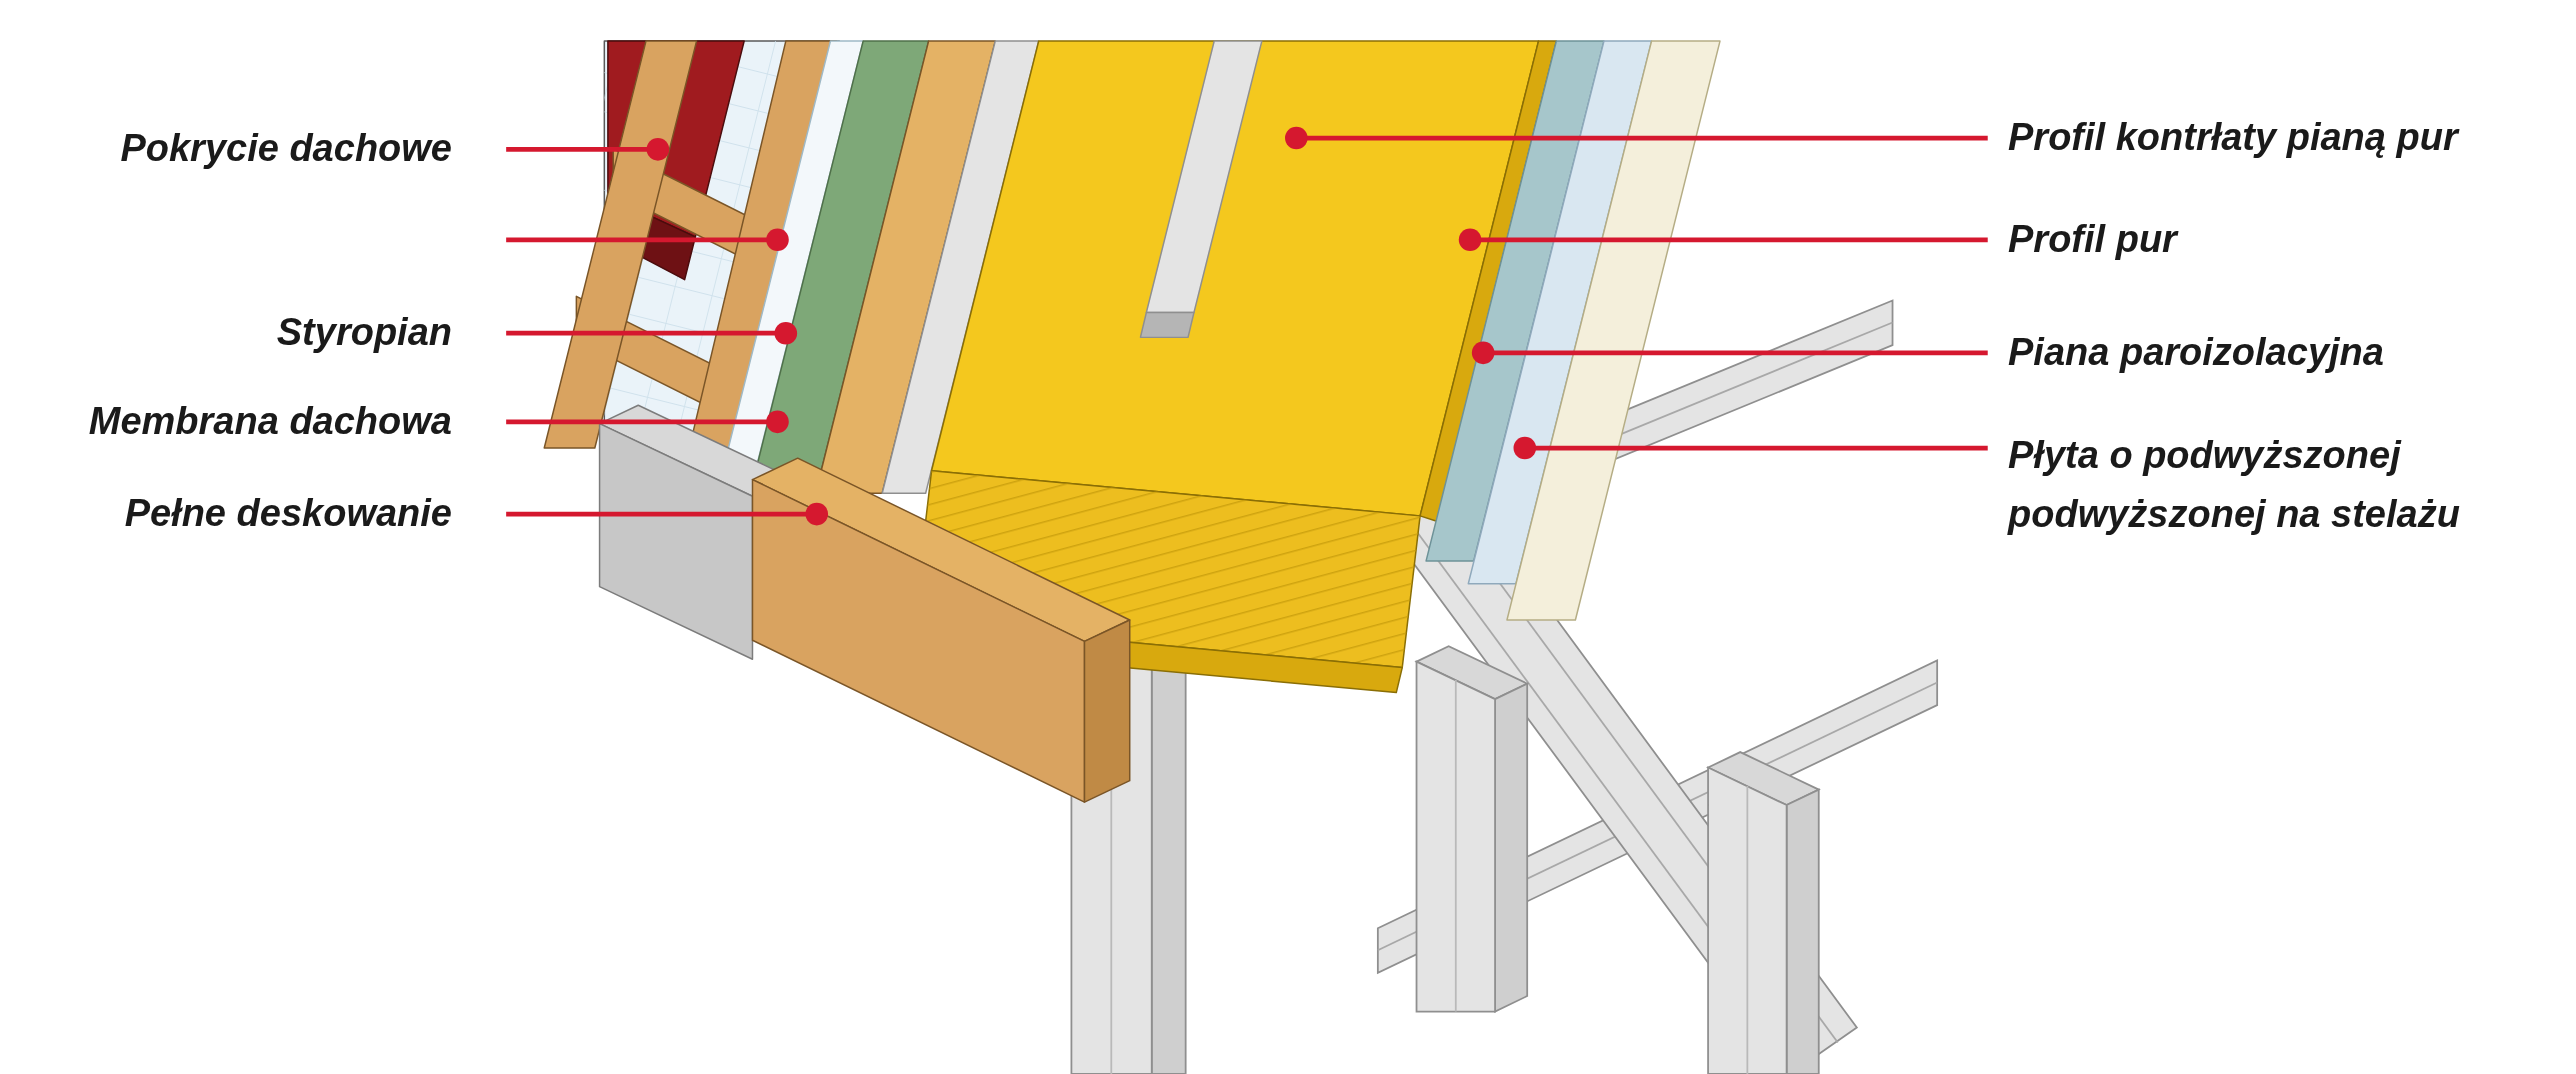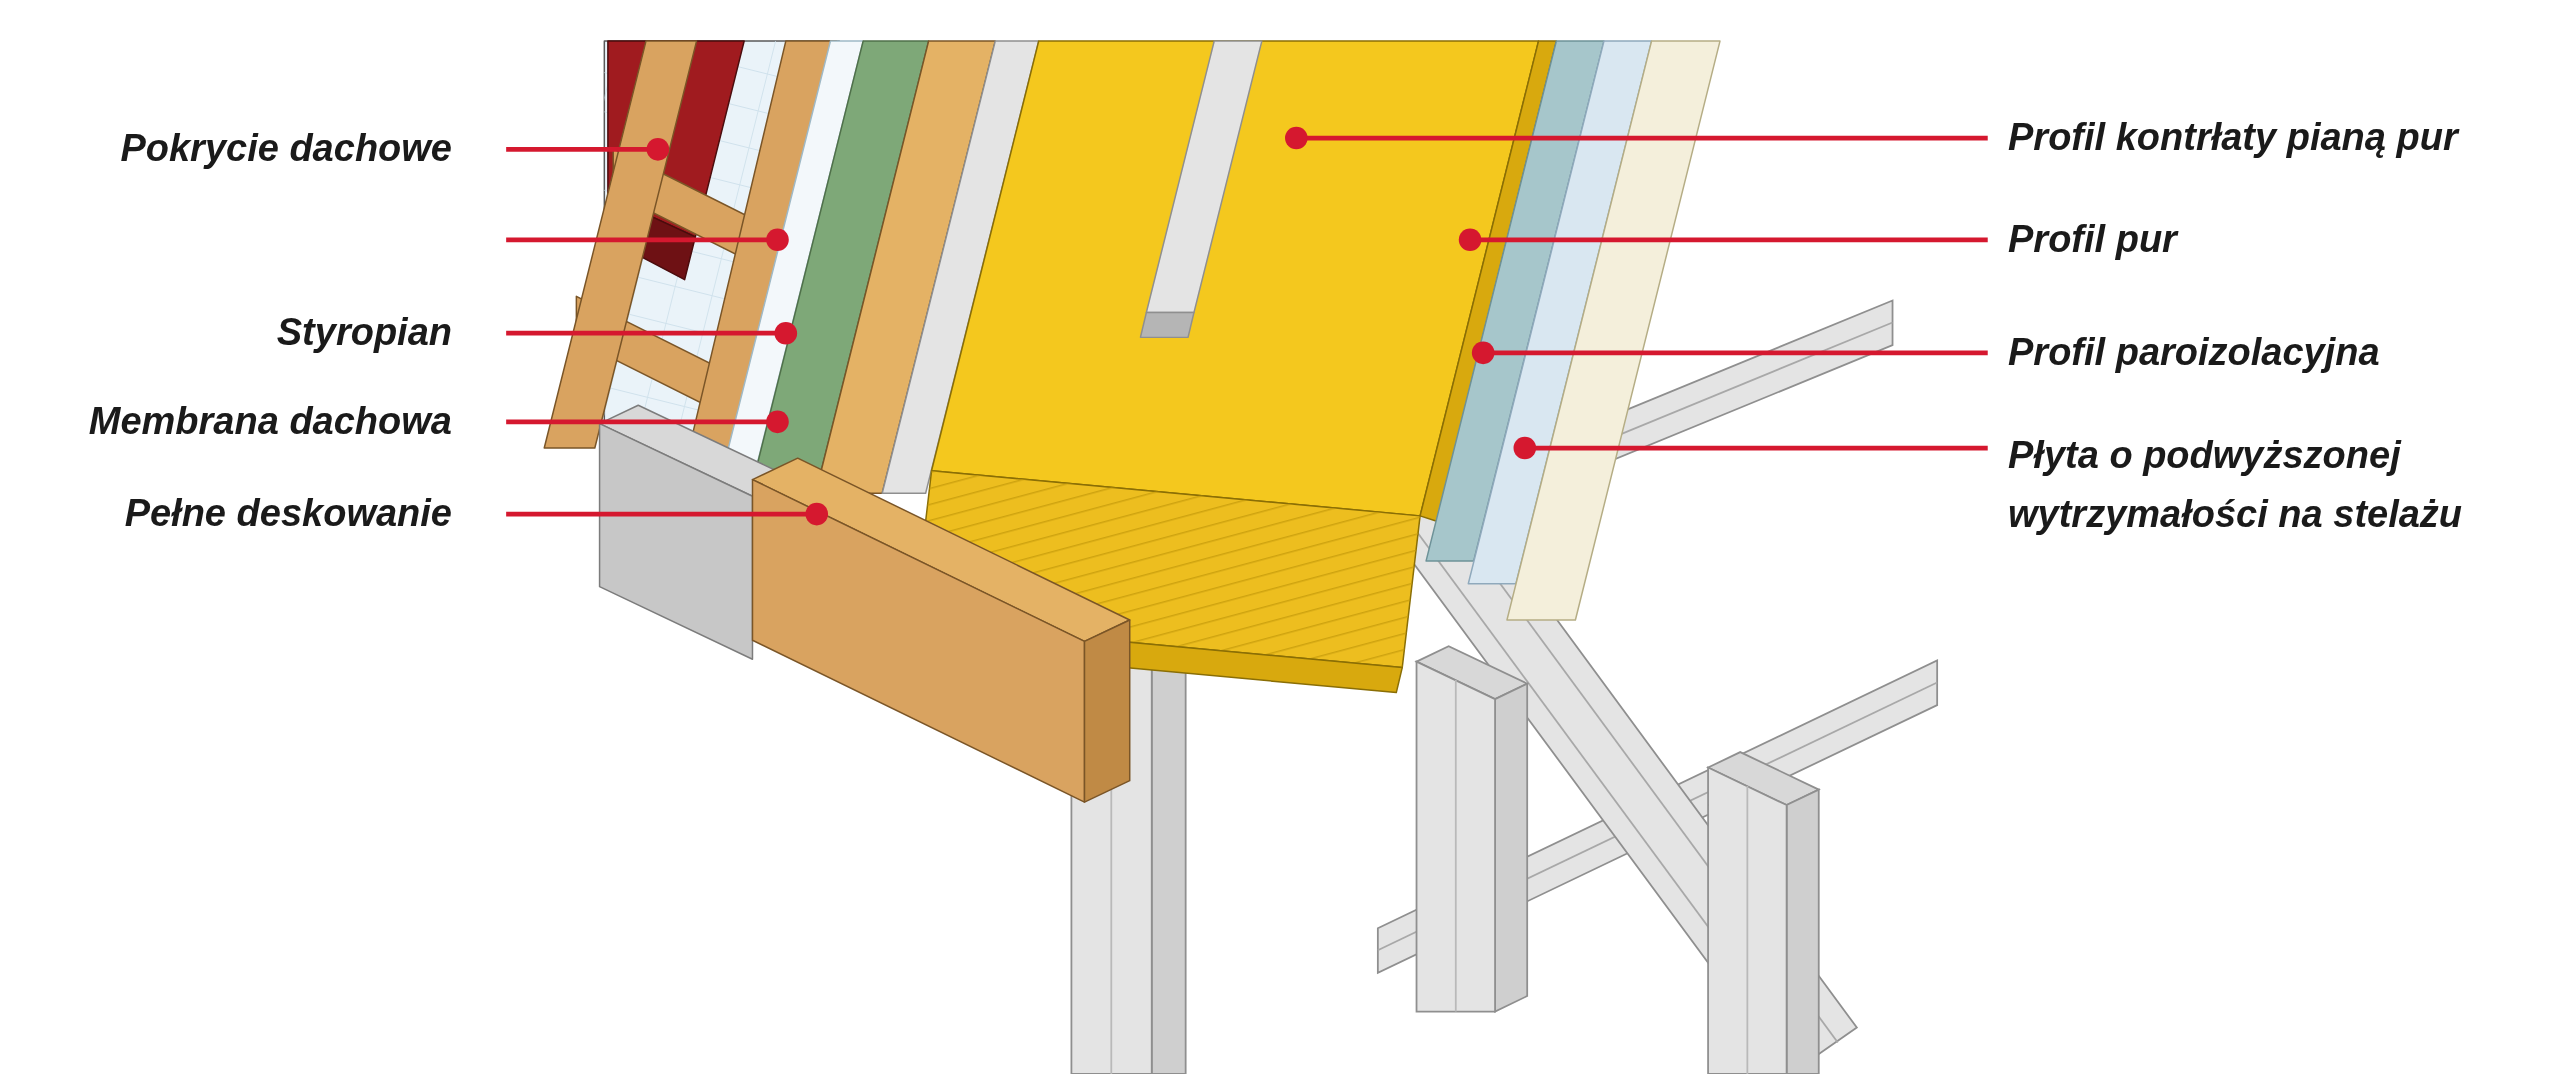--- a/index.html
+++ b/index.html
@@ -159,20 +159,20 @@
     </g>
   </svg>
 
   <div class="label left" style="left:452px;top:149px">Pokrycie dachowe</div>
   <div class="label left" style="left:452px;top:333px">Styropian</div>
   <div class="label left" style="left:452px;top:422px">Membrana dachowa</div>
   <div class="label left" style="left:452px;top:514px">Pełne deskowanie</div>
 
   <div class="label right" style="left:2008px;top:138px">Profil kontrłaty pianą pur</div>
   <div class="label right" style="left:2008px;top:240px">Profil pur</div>
-  <div class="label right" style="left:2008px;top:353px">Profil paroizolacyjna</div>
+  <div class="label right" style="left:2008px;top:353px">Piana paroizolacyjna</div>
   <div class="label right multiline" style="left:2008px;top:426px">
     <span class="line">Płyta o podwyższonej</span>
-    <span class="line">wytrzymałości na stelażu</span>
+    <span class="line">podwyższonej na stelażu</span>
   </div>
 
 </div>
 
 
 </body></html>

